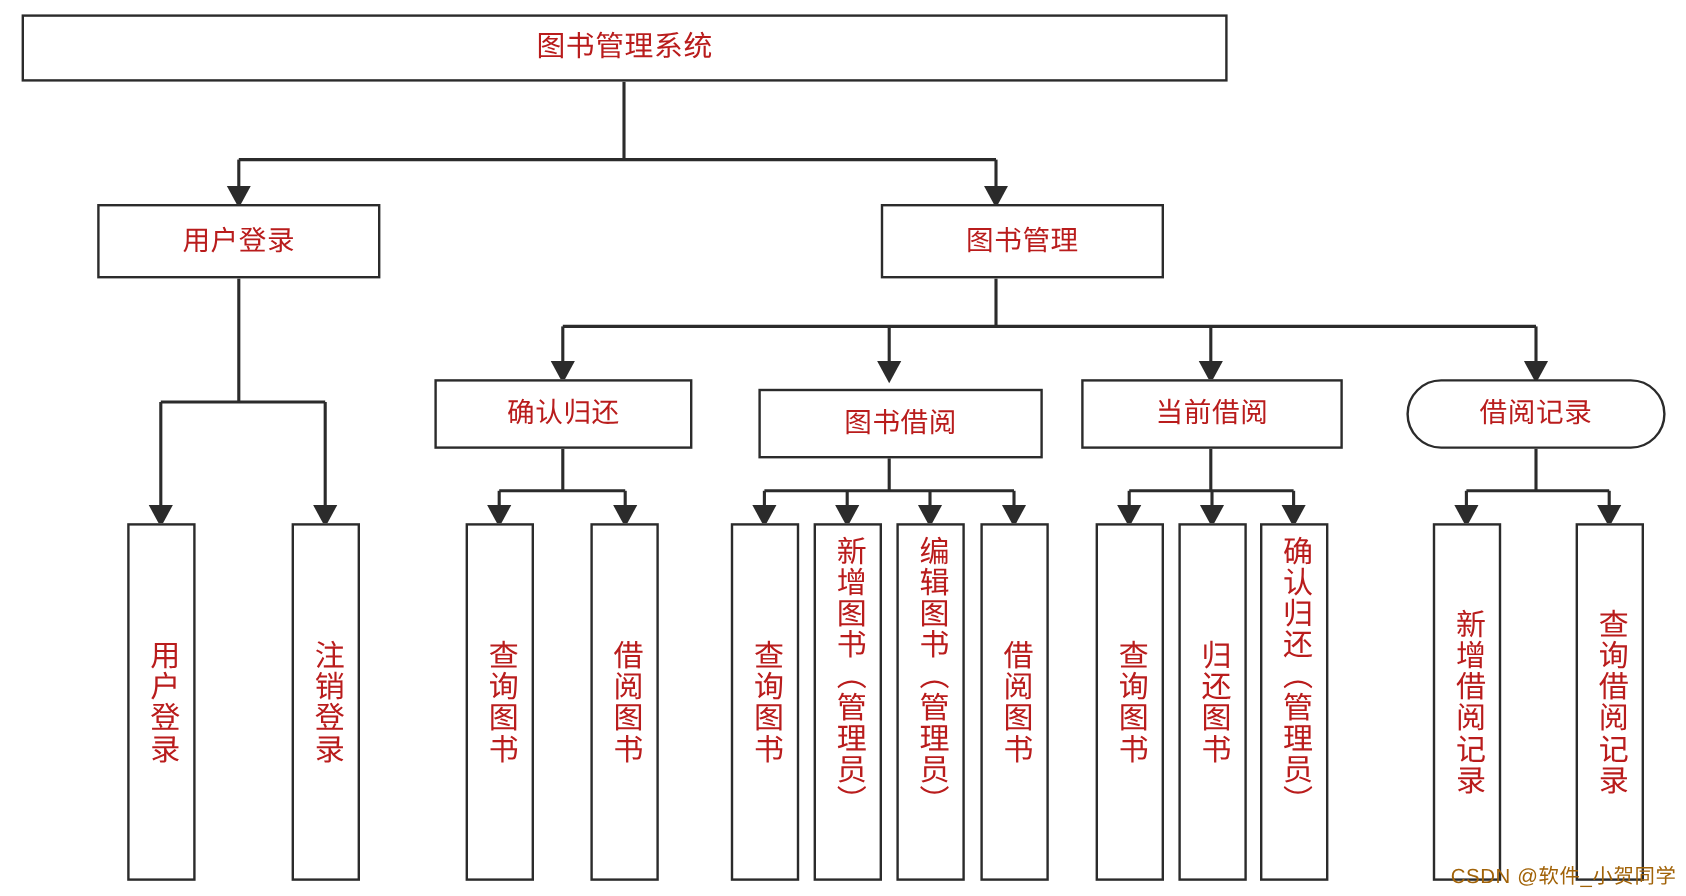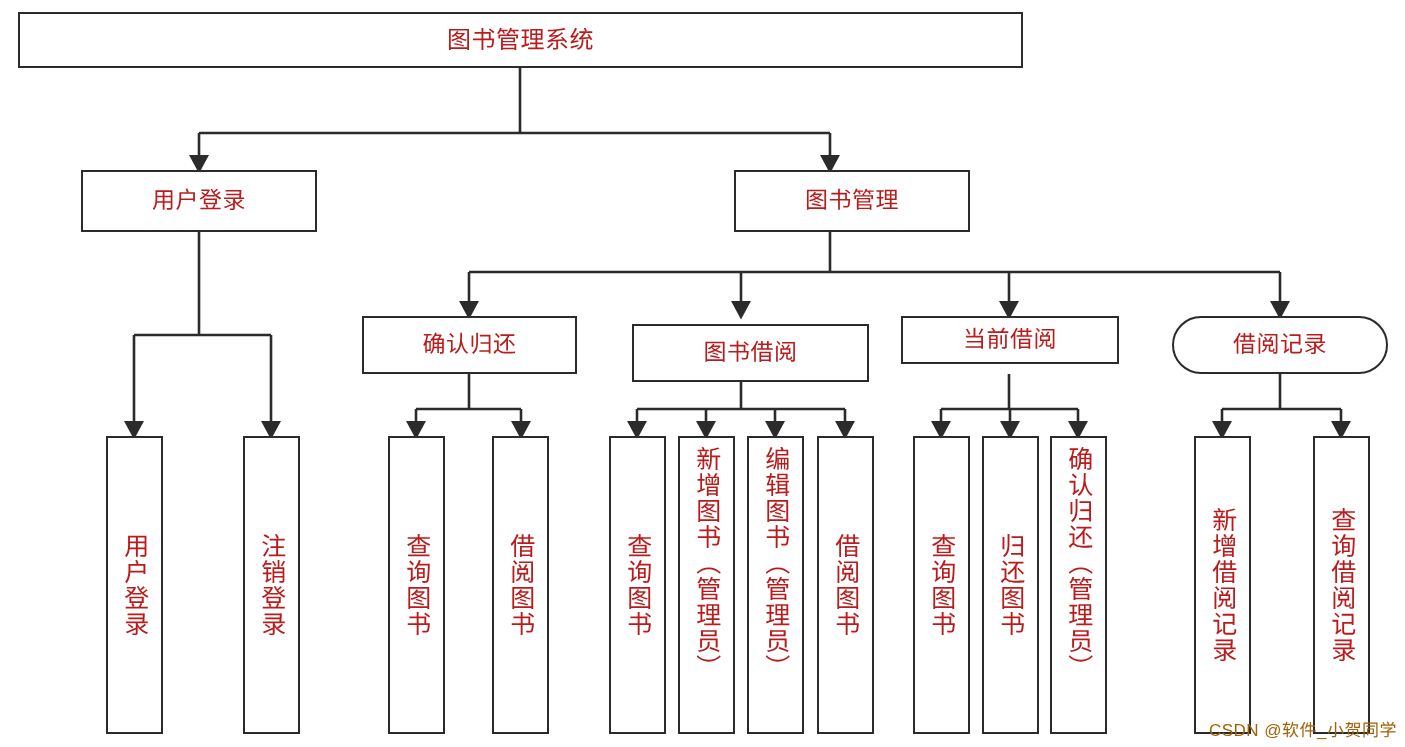--- a/index.html
+++ b/index.html
@@ -143,21 +143,21 @@
   <div class="node horiz" style="left:734px; top:170px; width:236px; height:62px;">
     <span class="label">图书管理</span>
   </div>
 
   <div class="node horiz" style="left:362px; top:316px; width:215px; height:58px;">
     <span class="label">确认归还</span>
   </div>
   <div class="node horiz" style="left:632px; top:324px; width:237px; height:58px;">
     <span class="label">图书借阅</span>
   </div>
-  <div class="node horiz" style="left:901px; top:316px; width:218px; height:48px;">
+  <div class="node horiz" style="left:901px; top:316px; width:218px; height:58px;">
     <span class="label">当前借阅</span>
   </div>
   <div class="node horiz" style="left:1172px; top:316px; width:216px; height:58px;border-radius:29px;">
     <span class="label">借阅记录</span>
   </div>
 
   <div class="node vert centered" style="left:106px; top:436px; width:57px; height:298px;">
     <span class="label">用户登录</span>
   </div>
   <div class="node vert centered" style="left:243px; top:436px; width:57px; height:298px;">

